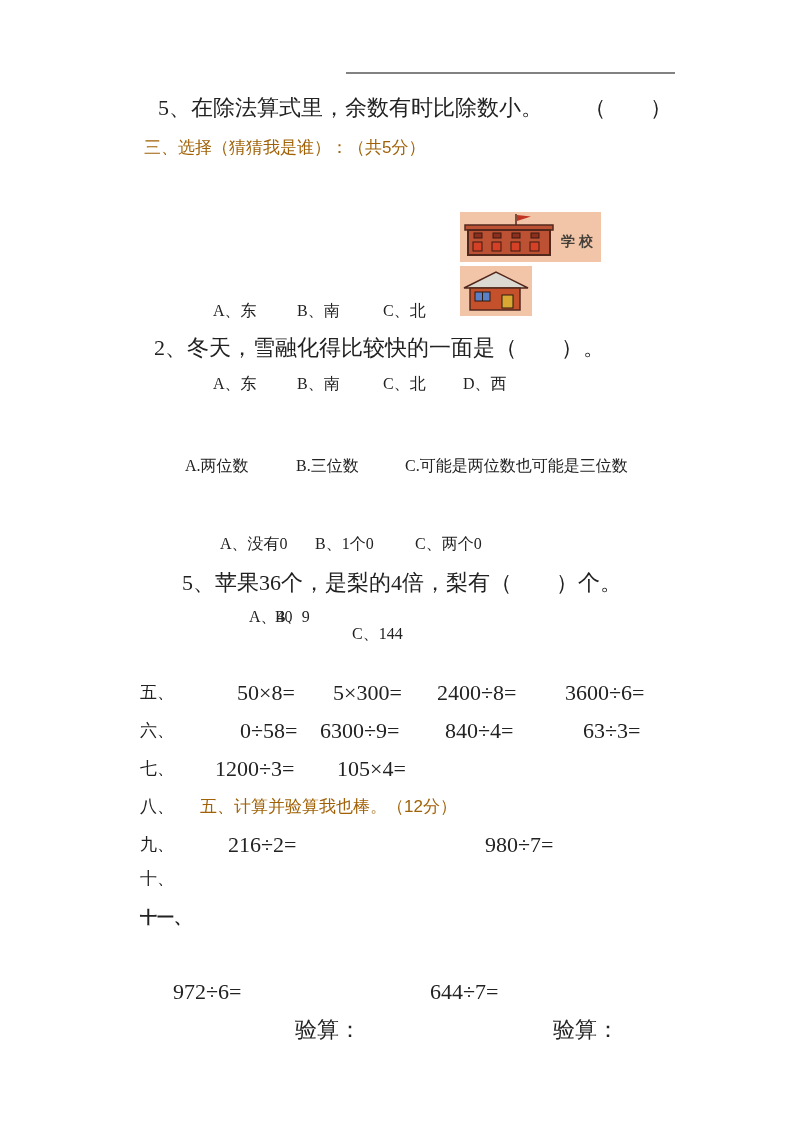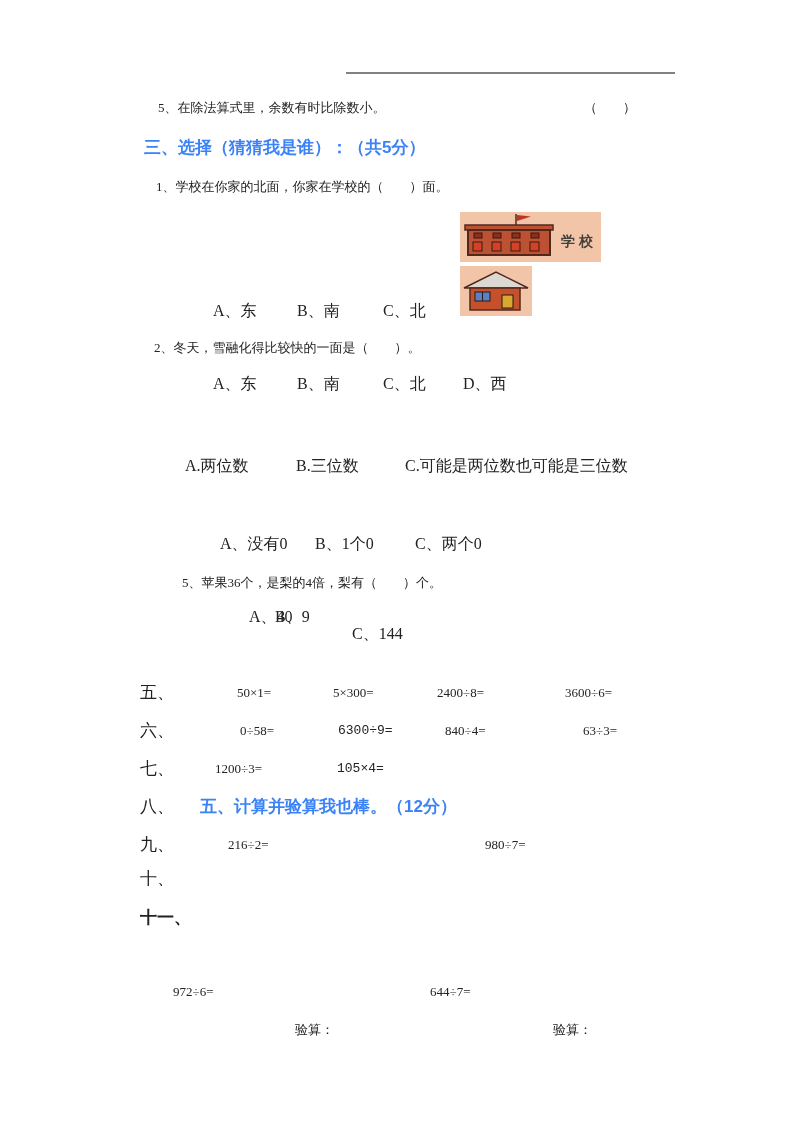--- a/index.html
+++ b/index.html
@@ -5,46 +5,45 @@
   html,body{margin:0;padding:0;background:#ffffff;}
   .page{
     position:relative;
     width:793px;height:1122px;
     background:#ffffff;
     font-family:"Liberation Serif","DejaVu Serif",serif;
     color:#222222;
     overflow:hidden;
   }
   .abs{position:absolute;white-space:nowrap;}
-  .txt{font-size:13px;line-height:24px;}
+  .txt{font-size:22px;line-height:24px;}
   .opt{font-size:16px;line-height:22px;}
   .marker{font-size:17px;line-height:24px;}
   .heading{
     font-family:"Liberation Sans","DejaVu Sans",sans-serif;
-    font-weight:bold;font-size:17px;line-height:24px;color:#3b82f6;
+    font-weight:normal;font-size:17px;line-height:24px;color:#a16207;
   }
   .divider{
     position:absolute;left:346px;top:72px;width:329px;height:2px;
     background:#828282;
   }
   .pic{position:absolute;display:block;}
 </style>
 </head>
 <body>
 
 <div class="page">
 
   <div class="divider"></div>
 
   <span class="abs txt" style="left:158px;top:96px;">5、在除法算式里，余数有时比除数小。</span>
   <span class="abs txt" style="left:584px;top:96px;">（　　）</span>
 
   <span class="abs heading" style="left:144px;top:136px;">三、选择（猜猜我是谁）：（共5分）</span>
 
-  <span class="abs txt" style="left:156px;top:175px;">1、学校在你家的北面，你家在学校的（　　）面。</span>
 
   <svg class="pic" style="left:460px;top:212px;" width="141" height="50" viewBox="0 0 141 50">
     <rect x="0" y="0" width="141" height="50" fill="#f2c5a9"></rect>
     <line x1="56" y1="2" x2="56" y2="14" stroke="#53281c" stroke-width="1.5"></line>
     <polygon points="57,3 71,4.5 57,9" fill="#c03424"></polygon>
     <rect x="5" y="13" width="88" height="5" fill="#bc5233" stroke="#53281c" stroke-width="1.5"></rect>
     <rect x="8" y="18" width="82" height="25" fill="#bc5233" stroke="#53281c" stroke-width="2"></rect>
     <g>
       <rect x="14" y="21" width="8" height="5" fill="#8c2f1f" stroke="#3a1a10"></rect>
       <rect x="33" y="21" width="8" height="5" fill="#8c2f1f" stroke="#3a1a10"></rect>
@@ -85,34 +84,34 @@
   <span class="abs opt" style="left:315px;top:533px;">B、1个0</span>
   <span class="abs opt" style="left:415px;top:533px;">C、两个0</span>
 
   <span class="abs txt" style="left:182px;top:571px;">5、苹果36个，是梨的4倍，梨有（　　）个。</span>
   <span class="abs opt" style="left:208px;top:606px;margin-left:41px;">A、40</span>
   <span class="abs opt" style="left:275px;top:606px;">B、9</span>
   <span class="abs opt" style="left:352px;top:606px;margin-top:17px;">C、144</span>
 
 
   <span class="abs marker" style="left:140px;top:681px;">五、</span>
-  <span class="abs txt" style="left:237px;top:681px;">50×1=</span>
+  <span class="abs txt" style="left:237px;top:681px;">50×8=</span>
   <span class="abs txt" style="left:333px;top:681px;">5×300=</span>
   <span class="abs txt" style="left:437px;top:681px;">2400÷8=</span>
   <span class="abs txt" style="left:565px;top:681px;">3600÷6=</span>
 
   <span class="abs marker" style="left:140px;top:719px;">六、</span>
   <span class="abs txt" style="left:240px;top:719px;">0÷58=</span>
-  <span class="abs txt" style="left:338px;top:719px;font-family:Liberation Mono, monospace;">6300÷9=</span>
+  <span class="abs txt" style="left:320px;top:719px;">6300÷9=</span>
   <span class="abs txt" style="left:445px;top:719px;">840÷4=</span>
   <span class="abs txt" style="left:583px;top:719px;">63÷3=</span>
 
   <span class="abs marker" style="left:140px;top:757px;">七、</span>
   <span class="abs txt" style="left:215px;top:757px;">1200÷3=</span>
-  <span class="abs txt" style="left:337px;top:757px;font-family:Liberation Mono, monospace;">105×4=</span>
+  <span class="abs txt" style="left:337px;top:757px;">105×4=</span>
 
   <span class="abs marker" style="left:140px;top:795px;">八、</span>
   <span class="abs heading" style="left:200px;top:795px;">五、计算并验算我也棒。（12分）</span>
 
   <span class="abs marker" style="left:140px;top:833px;">九、</span>
   <span class="abs txt" style="left:228px;top:833px;">216÷2=</span>
   <span class="abs txt" style="left:485px;top:833px;">980÷7=</span>
 
   <span class="abs marker" style="left:140px;top:867px;">十、</span>
   <span class="abs marker" style="left:140px;top:906px;font-weight:bold;">十一、</span>

